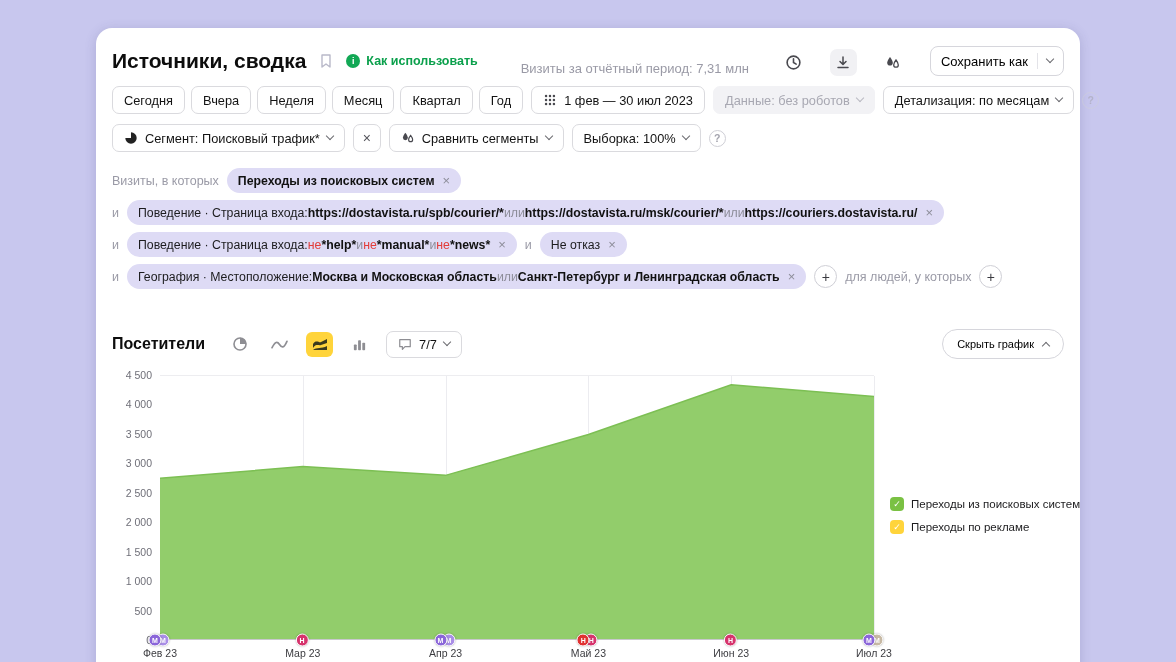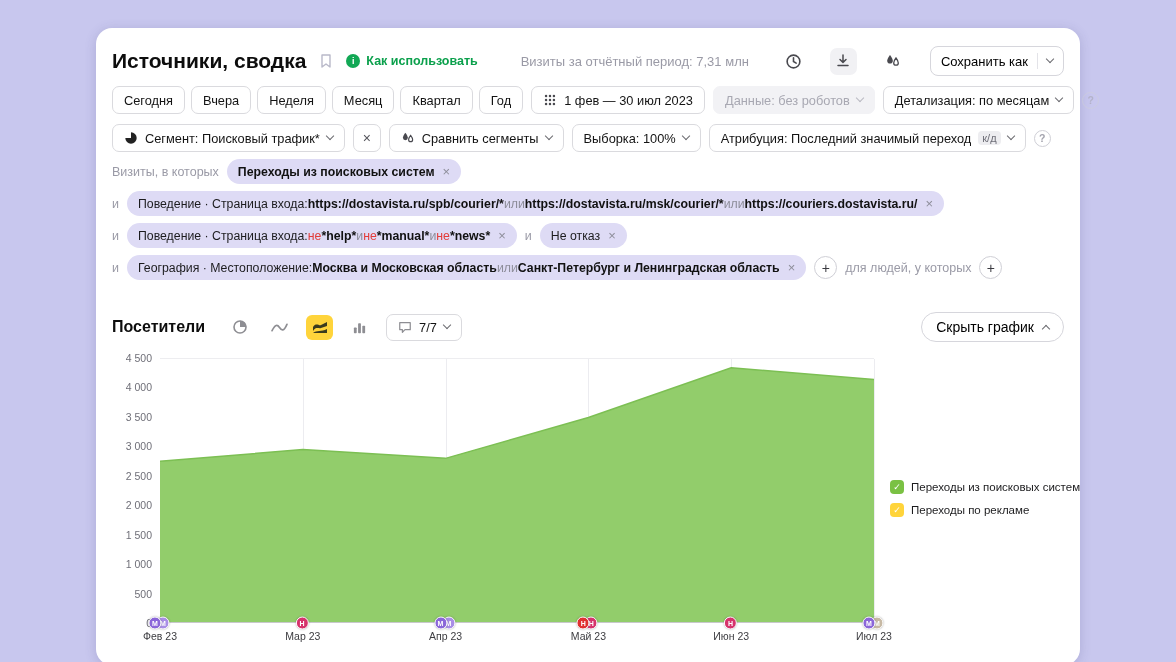--- a/index.html
+++ b/index.html
@@ -4,53 +4,53 @@
 <style>
   *{box-sizing:border-box;margin:0;padding:0}
   html,body{width:100%;height:100%}
   body{background:#c8c7ee;font-family:"Liberation Sans","DejaVu Sans",sans-serif;padding:28px 0;display:flex;justify-content:center;align-items:flex-start}
   .card{width:984px;min-height:606px;background:#fff;border-radius:16px;box-shadow:0 2px 12px rgba(60,60,120,.20);padding:18px 16px 20px;position:relative}
   .hdr{display:flex;align-items:center;gap:12px}
   .hdr h1{font-size:21px;font-weight:bold;color:#0d0d0d}
   .bookmark{display:flex;align-items:center;cursor:pointer}
   .howto{display:inline-flex;align-items:center;gap:6px;color:#0ba04c;font-size:12.5px;font-weight:bold;cursor:pointer}
   .info-dot{width:14px;height:14px;border-radius:50%;background:#12a855;color:#fff;font-size:9px;display:flex;align-items:center;justify-content:center;font-weight:bold}
-  .hdr-right{margin-left:auto;display:flex;align-items:center;gap:23px}
+  .hdr-right{margin-left:auto;display:flex;align-items:flex-end;gap:23px}
   .visits{color:#9a9aa6;font-size:13px;margin-right:8px}
   .icon-btn{width:27px;height:27px;border:none;background:transparent;display:flex;align-items:center;justify-content:center;cursor:pointer;border-radius:7px}
   .icon-btn.bg{background:#f1f1f4}
   .saveas{display:inline-flex;align-items:center;border:1px solid #d6d6dc;border-radius:8px;height:30px;padding:0 10px;gap:9px;font-size:13px;cursor:pointer;background:#fff}
   .saveas .divider{width:1px;height:16px;background:#e3e3e8}
   .chev{width:6px;height:6px;border-right:1.5px solid #6b6b70;border-bottom:1.5px solid #6b6b70;transform:rotate(45deg);display:inline-block;position:relative;top:-2px;flex:none}
   .chev.up{transform:rotate(-135deg);top:2px}
   .trow{display:flex;align-items:center;gap:8px;margin-top:10px}
   .btn{height:28px;display:inline-flex;align-items:center;gap:7px;padding:0 11px;border:1px solid #dadade;border-radius:7px;background:#fff;font-size:12.8px;color:#141414;cursor:pointer;white-space:nowrap}
   .btn-group{display:flex;gap:6px}
   .btn.disabled{background:#f2f2f5;border-color:#f2f2f5;color:#a8a8b2}
   .btn.disabled .chev{border-color:#b9b9c2}
   .btn.sq{width:28px;padding:0;justify-content:center;color:#55555c;font-size:14px}
   .badge{background:#ededf0;color:#6f6f78;border-radius:4px;padding:1px 4px;font-size:11px}
   .qmark{width:17px;height:17px;border-radius:50%;border:1.5px solid #cfcfd6;color:#a3a3ad;font-size:10.5px;font-weight:bold;display:inline-flex;align-items:center;justify-content:center;cursor:pointer;flex:none}
   .qmark.faint{opacity:.55}
-  .filters{margin-top:7px;display:flex;flex-direction:column;gap:7px}
+  .filters{margin-top:16px;display:flex;flex-direction:column;gap:7px}
   .filter-row{display:flex;align-items:center;gap:8px}
   .flead{color:#9a9aa6;font-size:12.5px;white-space:nowrap}
   .chip{display:inline-flex;align-items:center;background:#dedbf5;border-radius:13px;height:25px;padding:0 11px;font-size:12.3px;color:#1c1c1e;white-space:nowrap;cursor:pointer}
   .seg-n{color:#1c1c1e}
   .seg-b{font-weight:bold;color:#111}
   .seg-g{color:#8d8d99}
   .seg-r{color:#e23c39}
   .chip-x{margin-left:8px;color:#8d8d99;font-size:13px;cursor:pointer}
   .add-btn{width:23px;height:23px;border-radius:50%;border:1px solid #cfcfd6;background:#fff;color:#3a3a40;font-size:14px;display:inline-flex;align-items:center;justify-content:center;cursor:pointer;flex:none}
-  .chart-head{display:flex;align-items:center;gap:13px;margin-top:32px}
+  .chart-head{display:flex;align-items:center;gap:13px;margin-top:40px}
   .chart-head h2{font-size:16px;font-weight:bold;margin-right:8px;color:#0d0d0d}
   .ctype{width:27px;height:25px;border:none;background:transparent;border-radius:6px;display:flex;align-items:center;justify-content:center;cursor:pointer}
   .ctype.active{background:#ffd43b}
   .comments{height:27px}
-  .pill{margin-left:auto;height:30px;border:1px solid #d6d6dc;border-radius:16px;background:#fff;padding:12px 14px;font-size:14px;display:inline-flex;align-items:center;gap:9px;cursor:pointer}
+  .pill{margin-left:auto;height:30px;border:1px solid #d6d6dc;border-radius:16px;background:#fff;padding:12px 14px;font-size:11px;display:inline-flex;align-items:center;gap:9px;cursor:pointer}
   .chart-zone{display:flex;margin-top:16px}
   .yaxis{width:48px;position:relative;height:265px;flex:none}
   .ytick{position:absolute;right:8px;transform:translateY(50%);font-size:10.5px;color:#6f6f78;white-space:nowrap}
   .plot-col{flex:1;position:relative}
   .plot{height:265px;position:relative;border-bottom:1px solid #c8c8cc;border-top:1px solid #ededf0}
   .vgrid{position:absolute;top:0;bottom:0;width:1px;background:#ececf0}
   .area-svg{position:absolute;left:0;top:0;width:100%;height:100%}
   .xaxis{position:relative;height:22px}
   .xtick{position:absolute;top:7px;transform:translateX(-50%);font-size:10.5px;color:#3c3c40;white-space:nowrap}
   .markers{position:absolute;left:0;right:0;top:265px;height:0;z-index:5}
@@ -156,25 +156,20 @@
           <path d="M5 2C5 2 2.2 5.6 2.2 7.8a2.8 2.8 0 0 0 5.6 0C7.8 5.6 5 2 5 2Z" fill="#49494f"></path>
           <path d="M11 5C11 5 8.7 8 8.7 9.9a2.3 2.3 0 0 0 4.6 0C13.3 8 11 5 11 5Z" fill="none" stroke="#49494f" stroke-width="1.3"></path>
         </svg>
       <span>Сравнить сегменты</span>
       <span class="chev"></span>
     </button>
     <button class="btn">
       <span>Выборка: 100%</span>
       <span class="chev"></span>
     </button>
-    <button class="btn">
-      <span>Атрибуция: Последний значимый переход</span>
-      <span class="badge">к/д</span>
-      <span class="chev"></span>
-    </button>
     <span class="qmark">?</span>
   </div>
 
   <div class="filters">
       <div class="filter-row">
         <span class="flead">Визиты, в которых</span>
         <span class="chip">
           <span class="seg-b">Переходы из поисковых систем</span>
           <span class="chip-x">×</span>
         </span>

